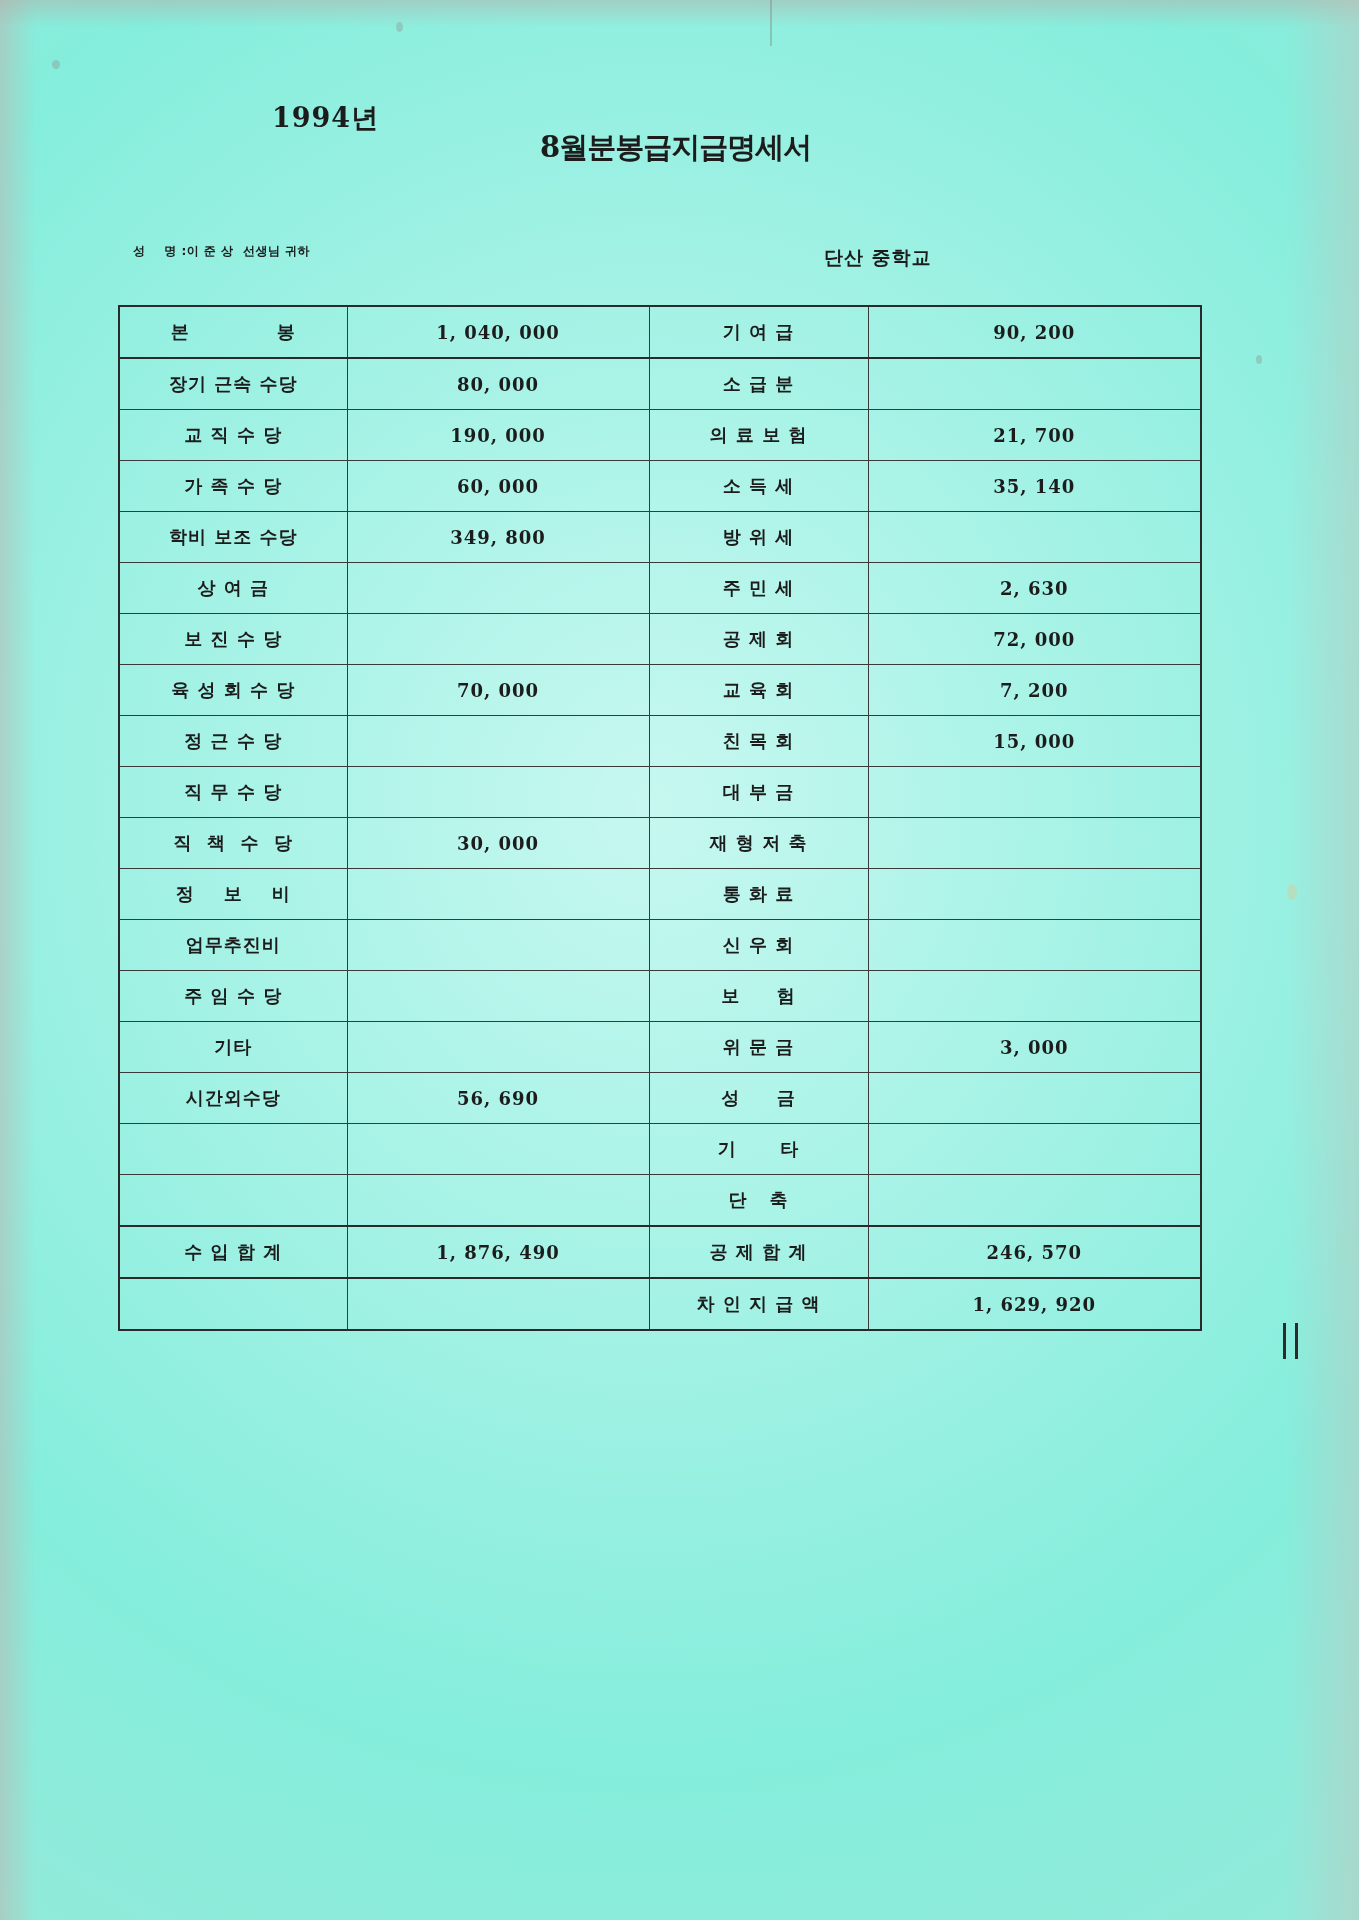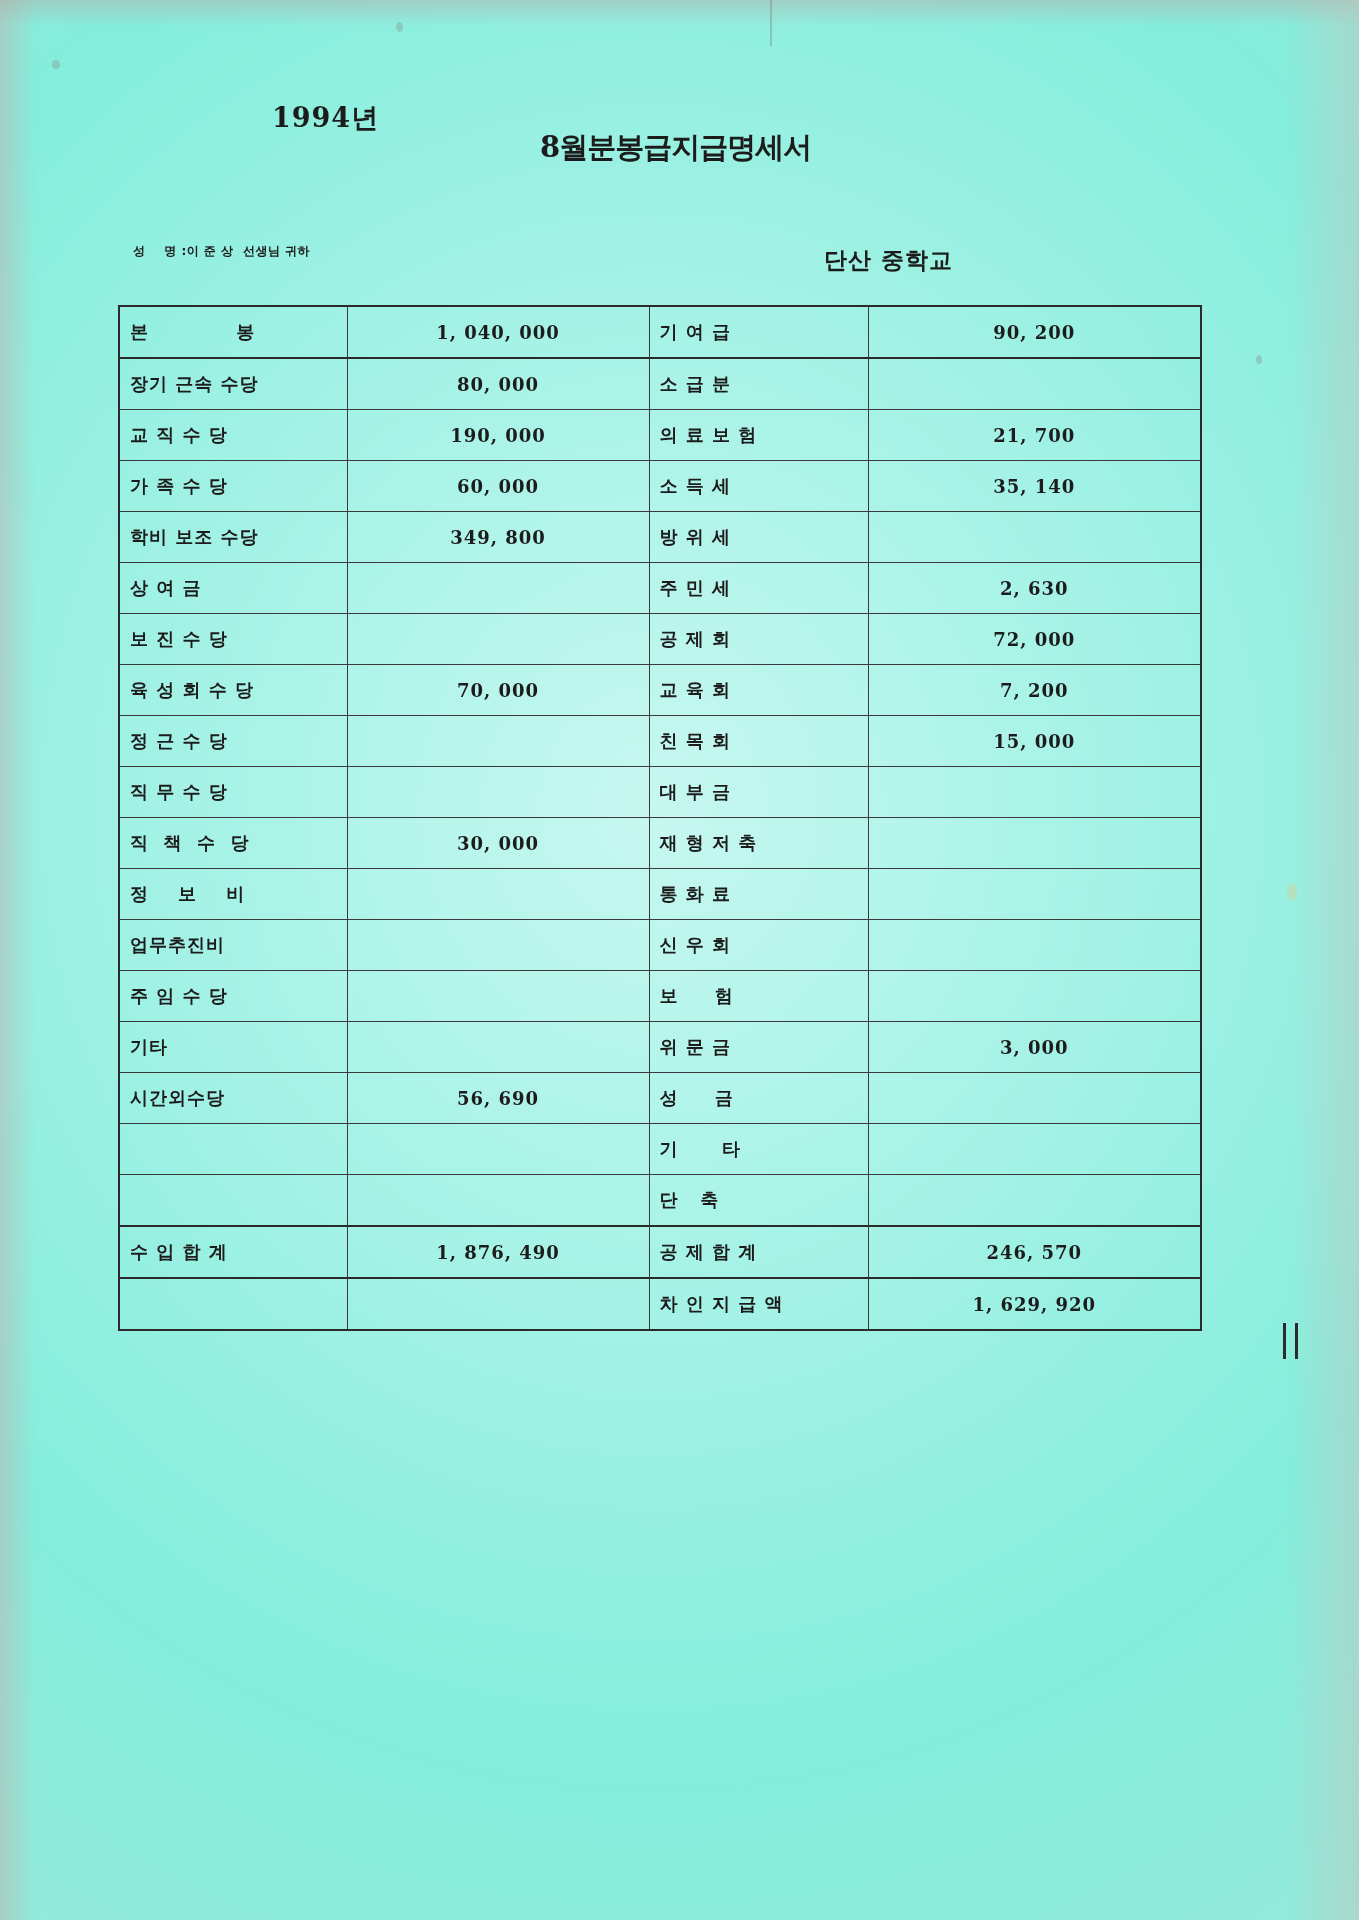--- a/index.html
+++ b/index.html
@@ -83,21 +83,21 @@
     position: absolute;
     left: 133px; top: 243px;
     font-size: 12px;
     font-weight: bold;
     letter-spacing: 0.5px;
     white-space: pre;
   }
   .school {
     position: absolute;
     left: 824px; top: 245px;
-    font-size: 23px;
+    font-size: 19px;
     font-weight: bold;
     letter-spacing: 1px;
   }
 
   
   .sheet {
     position: absolute;
     left: 118px;
     top: 305px;
     width: 1082px;
@@ -112,20 +112,21 @@
     font-weight: bold;
     vertical-align: middle;
     letter-spacing: 1px;
   }
   .col-label-l { width: 228px; }
   .col-val-l   { width: 302px; }
   .col-label-r { width: 219px; }
   .col-val-r   { width: 333px; }
 
   .lbl {
+    text-align: center;
     white-space: pre;
   }
   .val {
     text-align: center;
     font-family: "DejaVu Serif", serif;
     font-size: 19px;
     font-weight: bold;
     letter-spacing: 0.5px;
     padding-right: 52px;
     margin-left: 45px;

